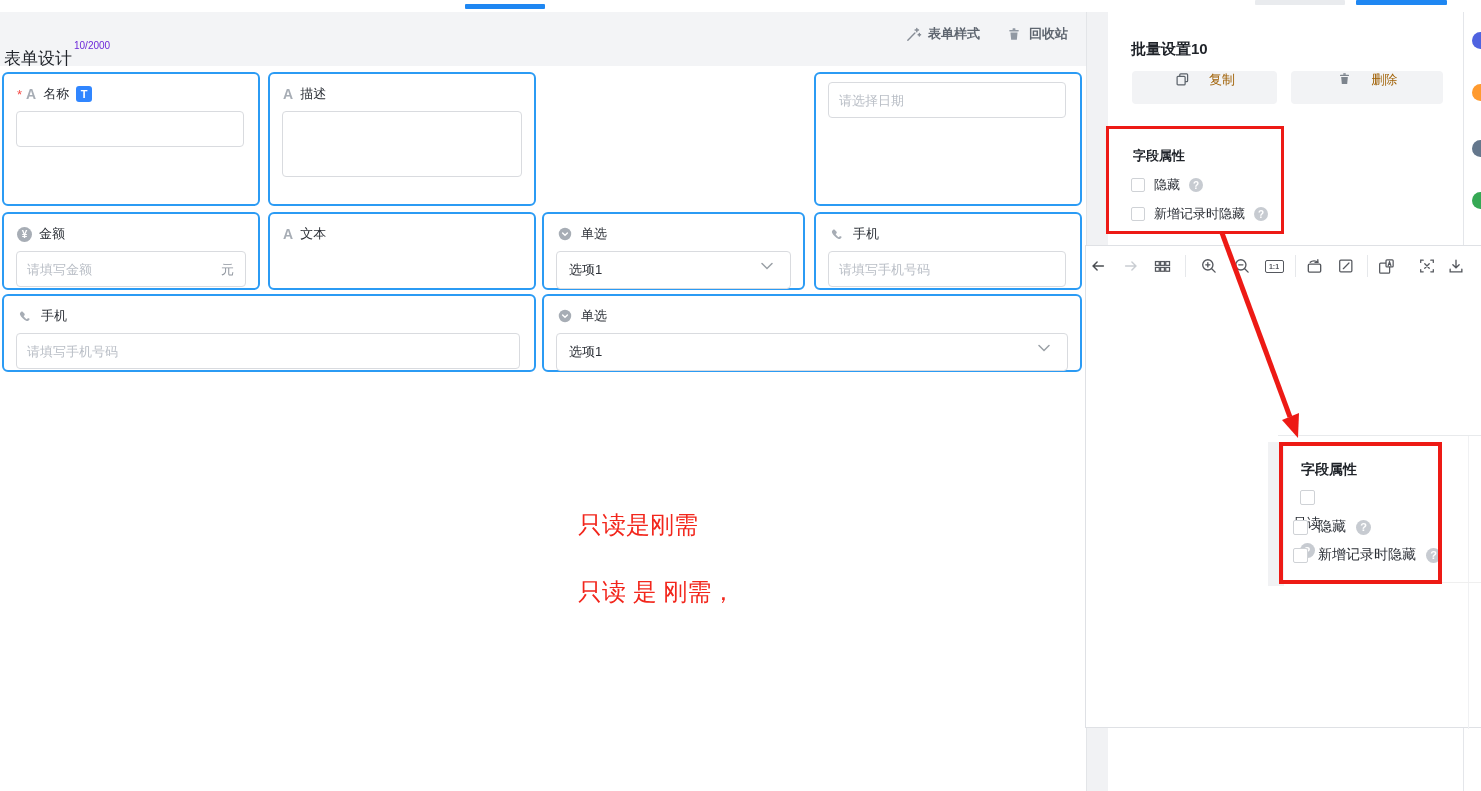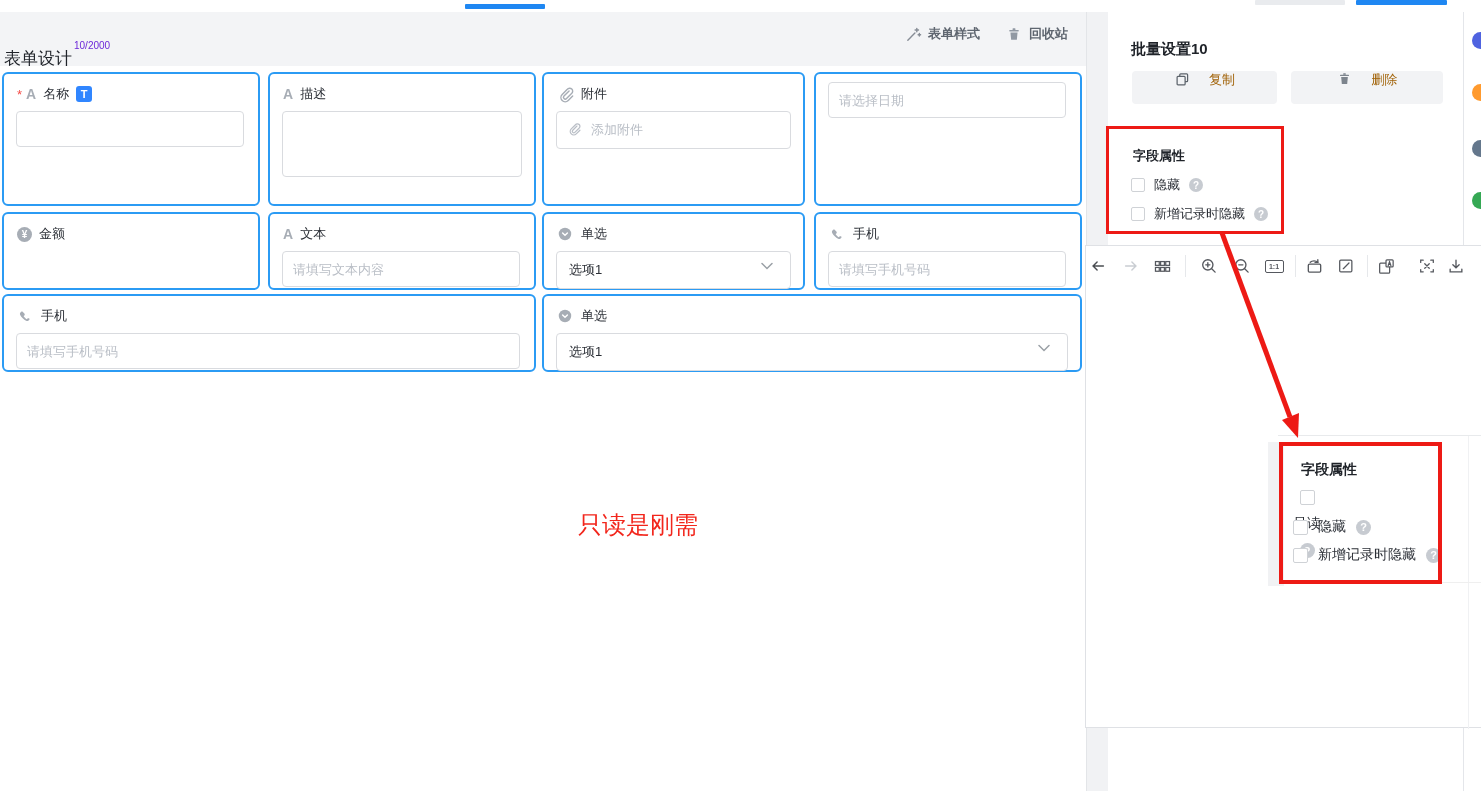--- a/index.html
+++ b/index.html
@@ -151,56 +151,41 @@
   </div>
 
   <div class="card c1">
     <div class="card-label">
       <span class="aicon">A</span>
       <span>描述</span>
     </div>
     <div class="ftextarea"></div>
   </div>
 
-  <div class="card c2">
-    <div class="card-label">
-      <span class="cicon">
-        <svg width="17" height="17" viewBox="0 0 18 18" fill="none" stroke="#a7adb5" stroke-width="1.5" stroke-linecap="round">
-          <path d="M12.8 5.2 7.4 10.6a1.9 1.9 0 0 0 2.7 2.7l5.3-5.3a3.2 3.2 0 1 0-4.5-4.5L5.5 8.9a4.5 4.5 0 0 0 6.4 6.4l4.7-4.7"></path>
-        </svg>
-      </span>
-      <span>附件</span>
-    </div>
-    <div class="fattach">
-      <span class="cicon">
-        <svg width="14" height="14" viewBox="0 0 18 18" fill="none" stroke="#b9bec6" stroke-width="1.6" stroke-linecap="round">
-          <path d="M12.8 5.2 7.4 10.6a1.9 1.9 0 0 0 2.7 2.7l5.3-5.3a3.2 3.2 0 1 0-4.5-4.5L5.5 8.9a4.5 4.5 0 0 0 6.4 6.4l4.7-4.7"></path>
-        </svg>
-      </span>
-      <span>添加附件</span>
-    </div>
-  </div>
 
   <div class="card c3">
     <input class="finput" placeholder="请选择日期" style="">
   </div>
 
   <div class="card c4">
     <div class="card-label">
       <span class="ycircle">¥</span>
       <span>金额</span>
     </div>
+    <div class="fwrap">
+      <input class="finput" placeholder="请填写金额" style="">
+      <span class="suffix">元</span>
+    </div>
   </div>
 
   <div class="card c5">
     <div class="card-label">
       <span class="aicon">A</span>
       <span>文本</span>
     </div>
-    <input class="finput" placeholder="请填写文本内容" style="">
   </div>
 
   <div class="card c6">
     <div class="card-label">
       <span class="cicon">
         <svg width="16" height="16" viewBox="0 0 18 18">
           <circle cx="9" cy="9" r="7" fill="#a7adb5"></circle>
           <path d="M6.3 7.8 9 10.5l2.7-2.7" stroke="#fff" stroke-width="1.6" fill="none" stroke-linecap="round"></path>
         </svg>
       </span>
@@ -255,20 +240,21 @@
       <span class="cicon">
         <svg width="12" height="8" viewBox="0 0 12 8" fill="none" stroke="#9aa0a6" stroke-width="1.5" stroke-linecap="round">
             <path d="M1 1.5l5 5 5-5"></path>
           </svg>
       </span>
     </div>
   </div>
 
   <div class="annotation">
     <div>只读是刚需</div>
+    <div class="ln3">只读 是 刚需，</div>
   </div>
 </div>
 
 <div class="abs gutter"></div>
 
 <div class="abs sidebar"></div>
 <div class="abs sb-title">批量设置10</div>
 
 <div class="sb-btn sb-copy">
   <span class="cicon">

